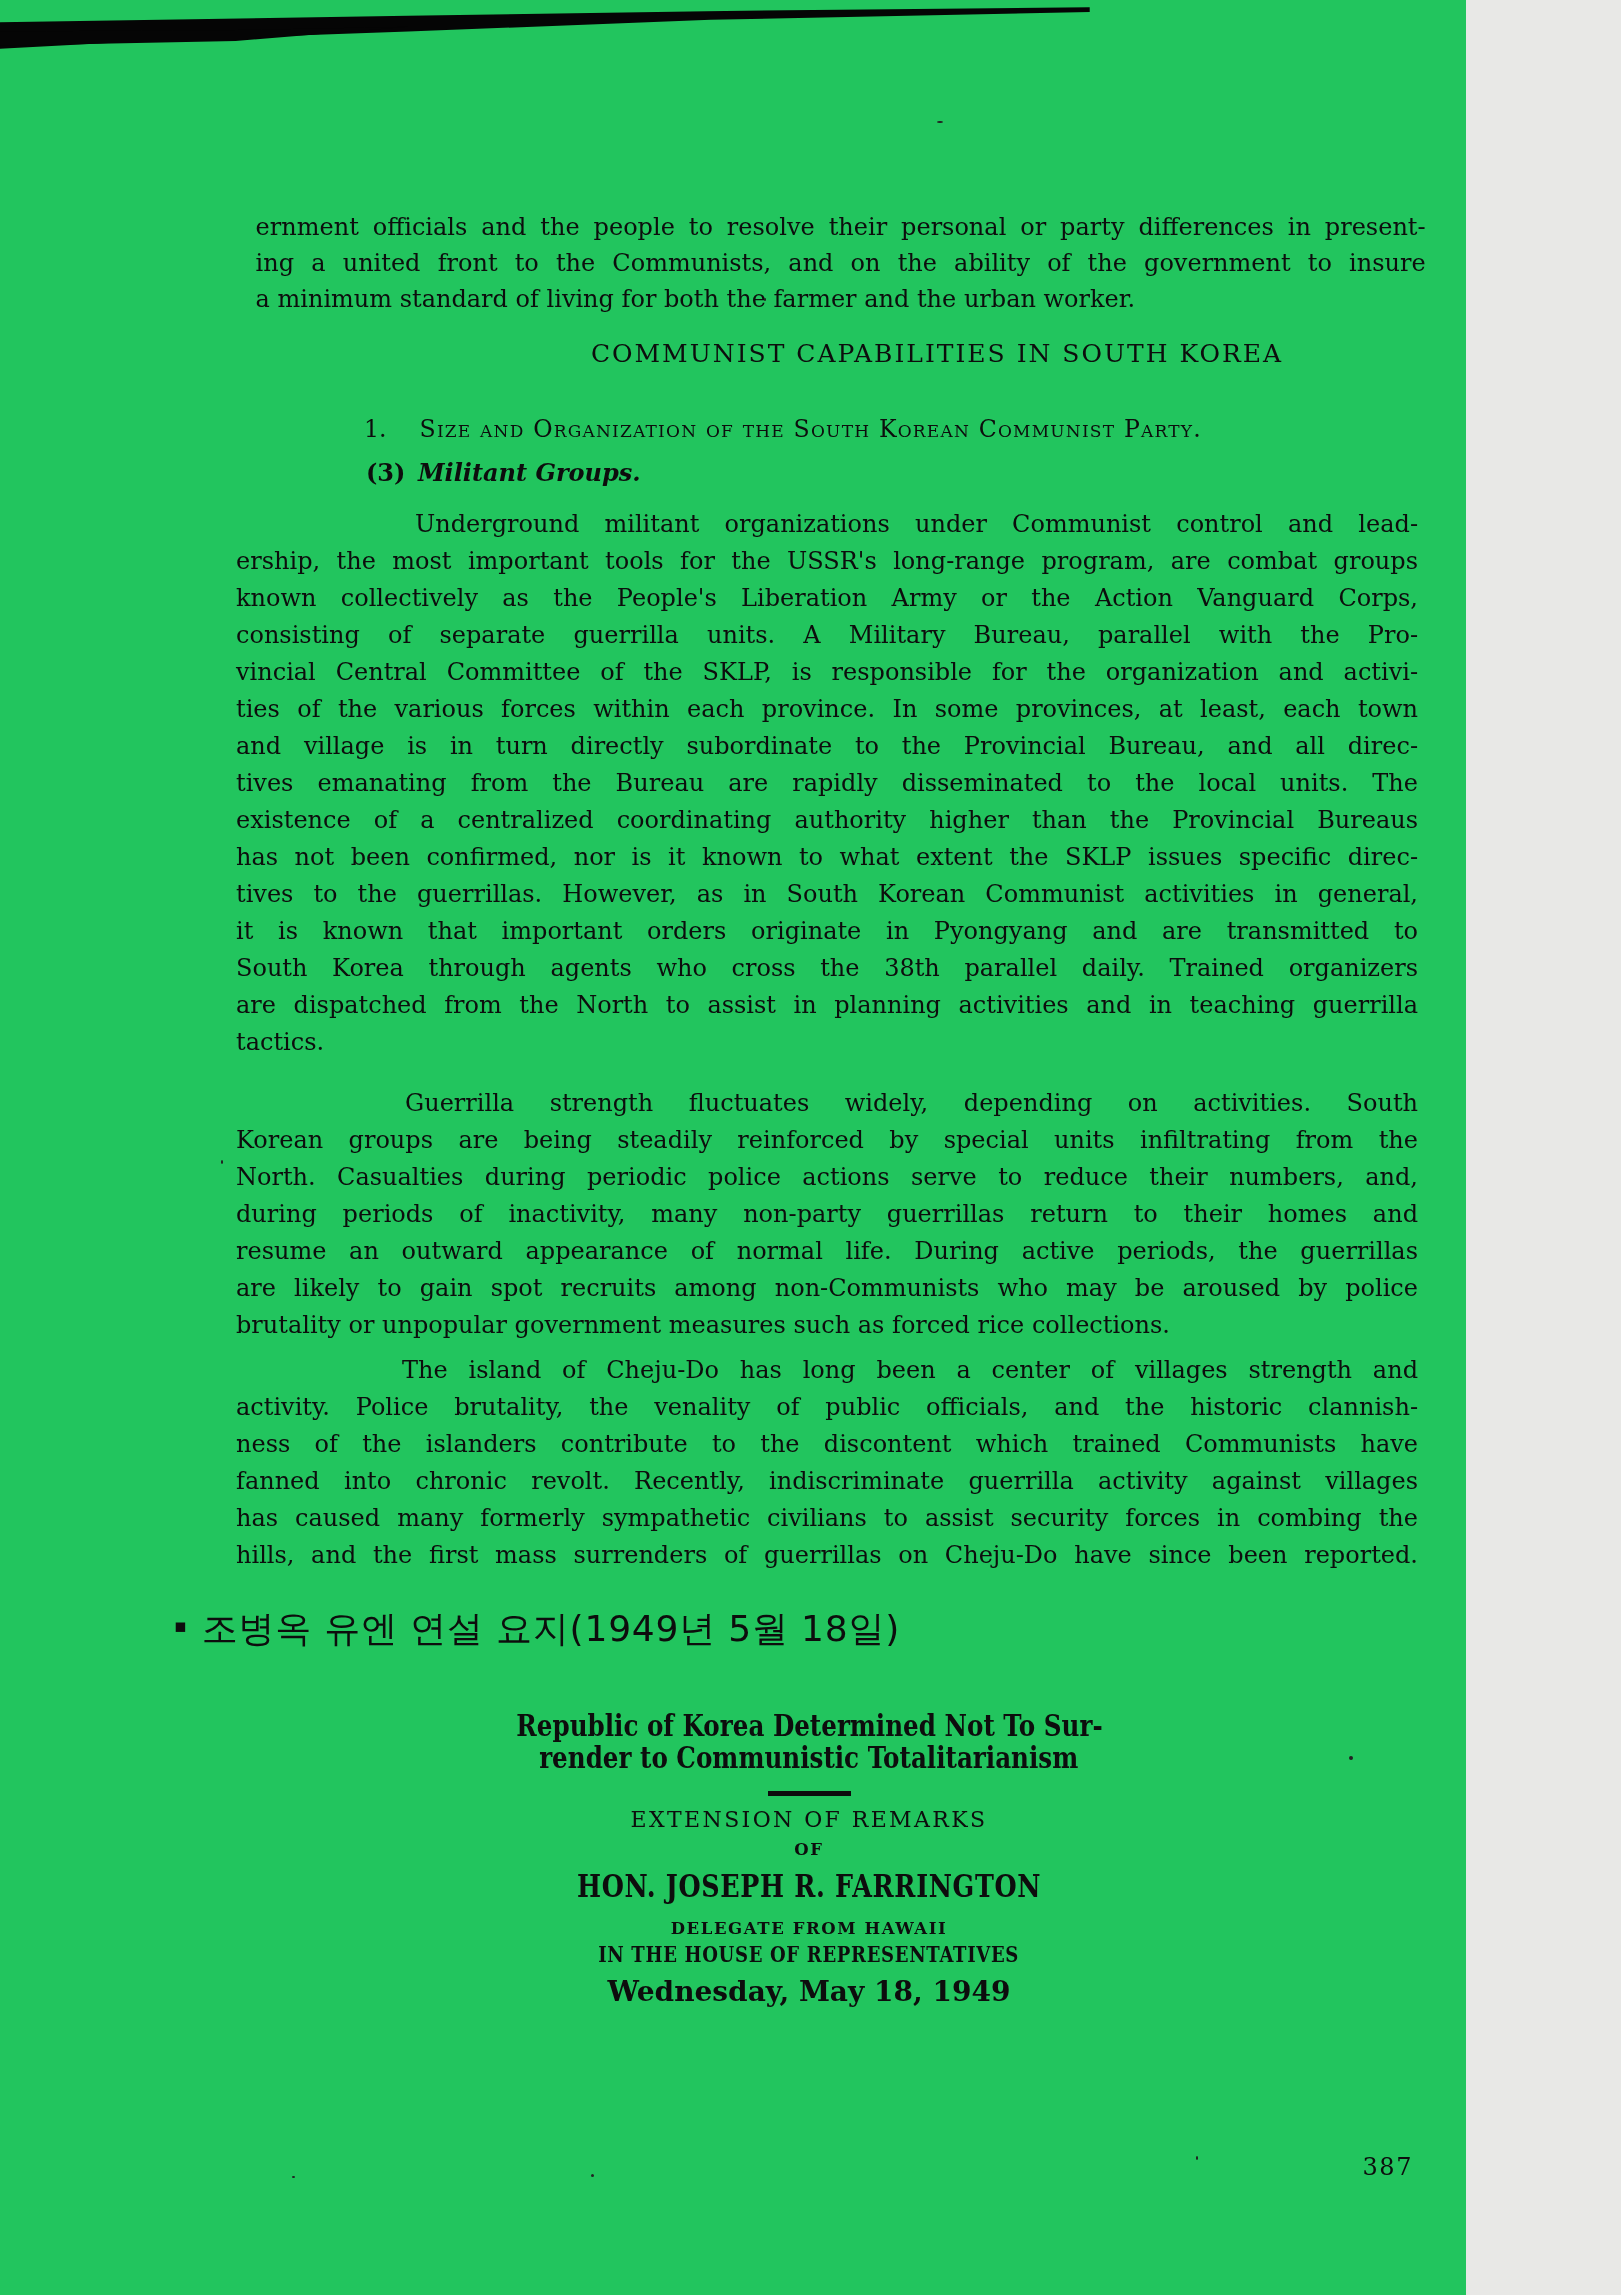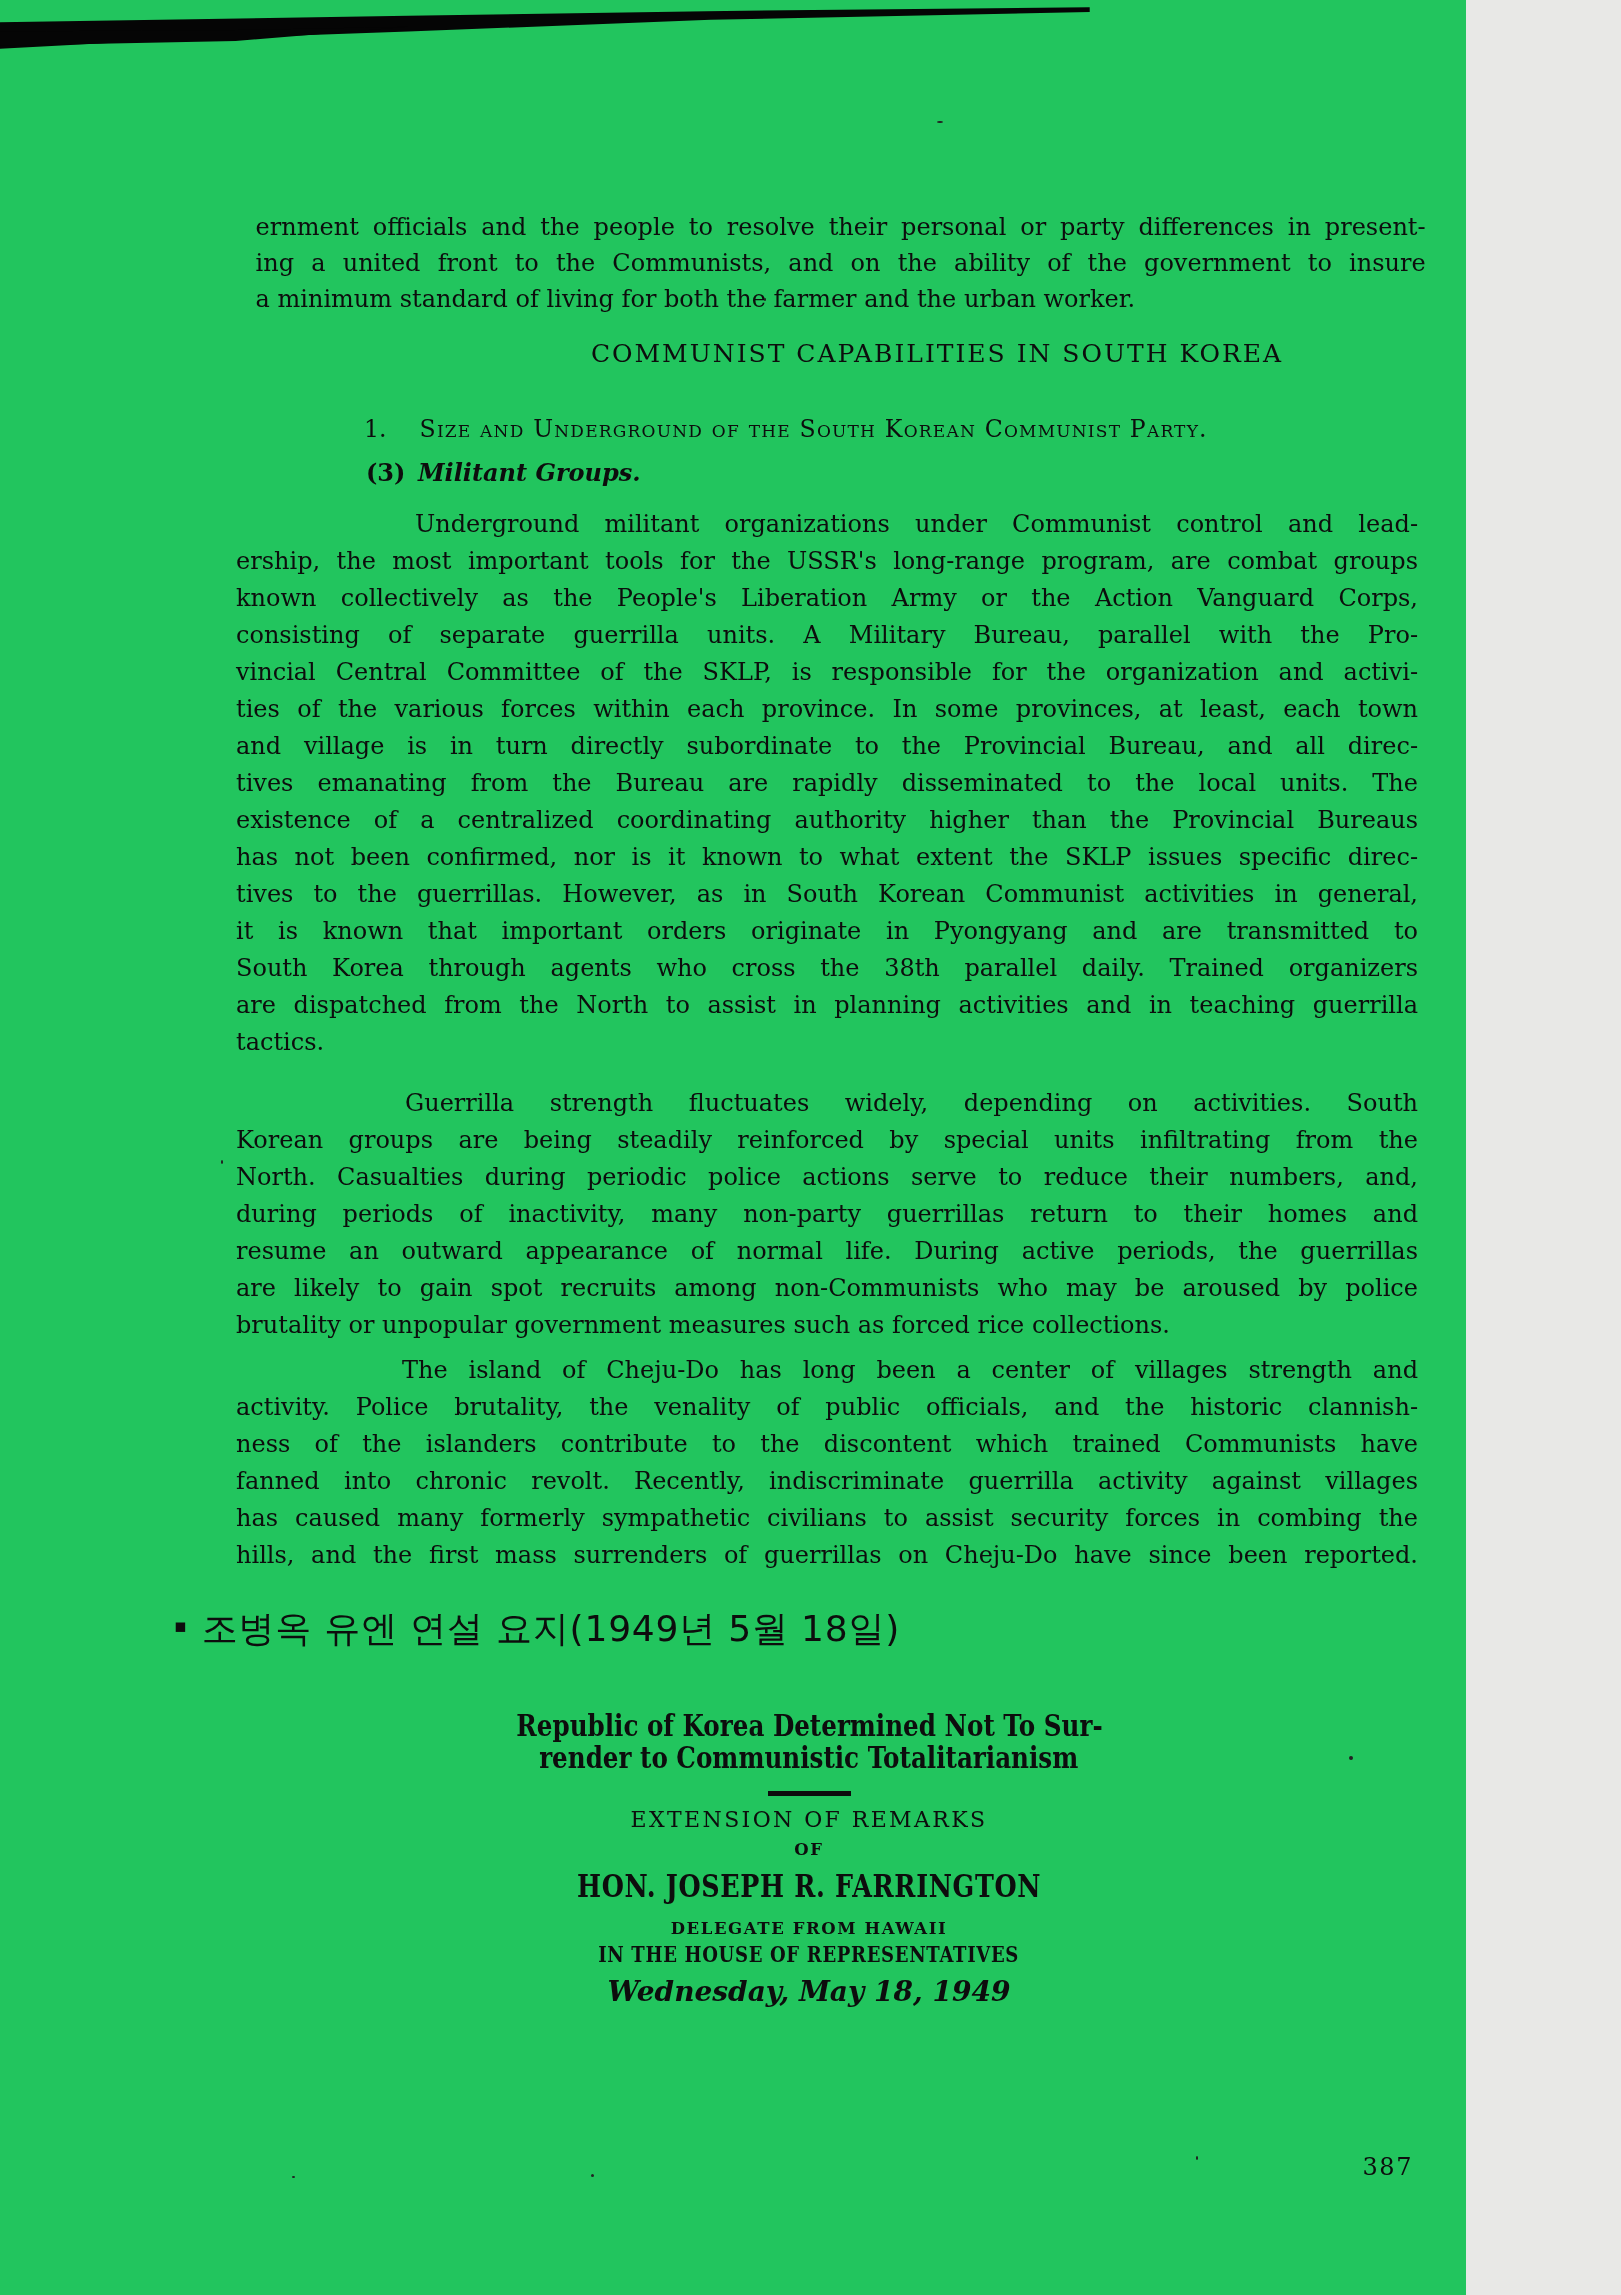--- a/index.html
+++ b/index.html
@@ -72,21 +72,21 @@
   #remarks-title2{ top:1740px; font-size:30px; font-weight:bold; }
   #remarks-rule{
     position:absolute;left:768px;top:1791px;width:83px;height:4.7px;
     background:#0d0d0d;
   }
   #remarks-label{ top:1807px; font-size:22px; letter-spacing:2.4px; }
   #remarks-of{ top:1840px; font-size:16.5px; font-weight:bold; letter-spacing:1.6px; }
   #remarks-speaker{ top:1868px; font-size:31px; font-weight:bold; letter-spacing:0.8px; }
   #remarks-role{ top:1919px; font-size:16.5px; font-weight:bold; letter-spacing:1.6px; }
   #remarks-chamber{ top:1941px; font-size:22px; font-weight:bold; letter-spacing:0.8px; }
-  #remarks-date{ top:1975px; font-size:28px; font-weight:bold; font-style:italic; }
+  #remarks-date{ top:1975px; font-size:28px; font-weight:bold; }
 
   #page-number{
     position:absolute;left:235px;width:1178px;top:2153px;
     text-align:right;font-size:24px;letter-spacing:1.6px;
   }
 
   .speck{ position:absolute;background:#222;border-radius:50%; }
 </style>
 </head>
 <body>
@@ -100,21 +100,21 @@
 
   <div id="para-top" class="para">
       <div class="tline jfull">ernment officials and the people to resolve their personal or party differences in present-</div>
       <div class="tline jfull">ing a united front to the Communists, and on the ability of the government to insure</div>
       <div class="tline">a minimum standard of living for both the farmer and the urban worker.</div>
     </div>
 
   <div id="section-heading">COMMUNIST CAPABILITIES IN SOUTH KOREA</div>
 
   <div id="list-item-line">
-    <span class="num">1.</span><span class="sc">Size and Underground of the South Korean Communist Party.</span>
+    <span class="num">1.</span><span class="sc">Size and Organization of the South Korean Communist Party.</span>
   </div>
 
   <div id="sub-item-line">
     <span class="lbl">(3)</span><span class="ttl">Militant Groups.</span>
   </div>
 
   <div id="para-militant" class="para">
       <div class="tline jfull" style="text-indent: 179px;">Underground militant organizations under Communist control and lead-</div>
       <div class="tline jfull">ership, the most important tools for the USSR's long-range program, are combat groups</div>
       <div class="tline jfull">known collectively as the People's Liberation Army or the Action Vanguard Corps,</div>

